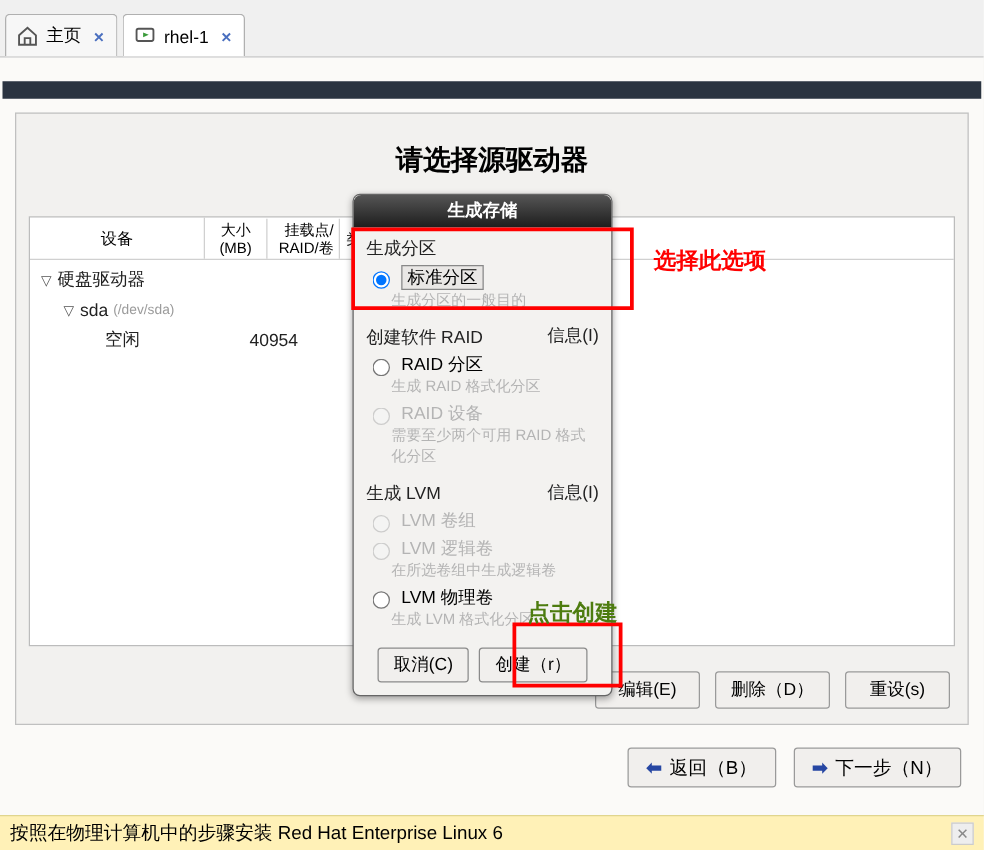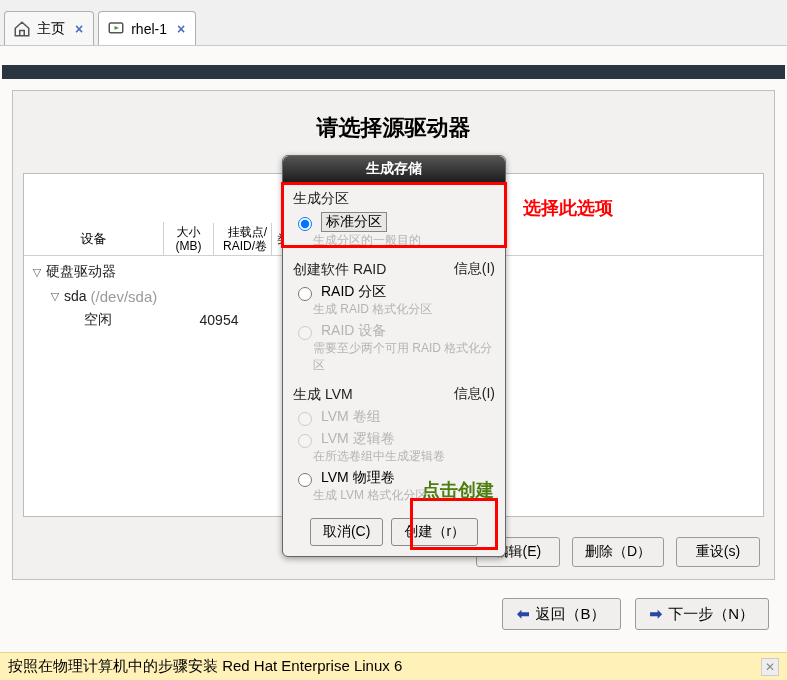--- a/index.html
+++ b/index.html
@@ -13,31 +13,31 @@
   .tab.active { background:#fff; }
   .tab .close { color:#4a6fbf; font-weight:bold; font-size:14px; margin-left:4px; }
   .home-icon { width:18px;height:18px; }
   .vm-icon { width:18px;height:18px; }
 
   
   .installer-band { position:absolute; left:2px; right:2px; top:65px; height:14px; background:#2b3441; }
   .installer-panel { position:absolute; left:12px; top:90px; right:12px; height:490px; border:1px solid #c0c0c0; background:#f2f1ef; }
   .installer-title { text-align:center; font-size:22px; font-weight:bold; margin-top:22px; }
   .disk-frame { position:absolute; left:10px; top:82px; right:10px; bottom:62px; border:1px solid #bcbcbc; background:#fff; }
-  .disk-head { display:flex; align-items:center; height:34px; border-bottom:1px solid #d0d0d0; font-size:13px;margin-top:48px; }
+  .disk-head { display:flex; align-items:center; height:34px; border-bottom:1px solid #d0d0d0; font-size:13px; }
   .col-dev { width:140px; text-align:center; border-right:1px solid #d0d0d0; height:100%; line-height:34px; }
   .col-size { width:50px; text-align:center; border-right:1px solid #d0d0d0; padding:2px 4px; font-size:12px; line-height:14px;}
   .col-mount{ width:58px; text-align:right; border-right:1px solid #d0d0d0; padding:2px 4px; font-size:12px; line-height:14px;}
   .col-type { width:34px; text-align:center; padding:2px 4px; font-size:12px; line-height:14px;}
   .tree { padding:4px 6px; font-size:14px; color:#222; }
   .tree-row { display:flex; align-items:center; height:24px; }
   .exp { display:inline-block; width:14px; text-align:center; color:#555; font-size:11px; margin-right:2px;}
   .dev-label { width:130px; }
   .size-cell { margin-left:18px; width:50px; text-align:center; font-size:14px; }
-  .muted { color:#9b9b9b; font-size:15px; }
+  .muted { color:#9b9b9b; font-size:11px; }
   .tree-sda { padding-left:18px; }
   .tree-free { padding-left:54px; }
 
   
   .inst-buttons { position:absolute; right:14px; bottom:12px; display:flex; gap:12px; }
   .btn { min-width:84px; height:30px; border:1px solid #9a9a9a; background:#f1efed; border-radius:3px;
          font-size:14px; display:flex; align-items:center; justify-content:center; padding:0 12px; }
 
   
   .navbar { position:absolute; left:0; right:0; top:598px; height:40px; display:flex; justify-content:flex-end; gap:14px; padding-right:18px; }
@@ -45,21 +45,21 @@
              display:flex; align-items:center; justify-content:center; gap:6px; font-size:15px; padding:0 14px;}
   .arrow { font-size:15px; color:#2747a3; font-weight:bold; }
 
   
   .footer { position:absolute; left:0; right:0; bottom:0; height:28px; background:#fff1b7;
             display:flex; align-items:center; padding:0 8px; font-size:15px; border-top:1px solid #e0d58e;}
   .footer .close-x { margin-left:auto; color:#888; border:1px solid #ccc; width:18px;height:18px; display:flex;
                      align-items:center; justify-content:center; font-size:12px; background:#eee;}
 
   
-  .modal { position:absolute; left:282px; top:155px; width:224px; background:#f3f2f0;
+  .modal { position:absolute; left:282px; top:155px; width:208px; background:#f3f2f0;
            border:1px solid #666; border-radius:6px; box-shadow:0 2px 6px rgba(0,0,0,.35); }
   .modal-title { height:26px; border-top-left-radius:6px;border-top-right-radius:6px;
                  background:linear-gradient(#555,#1d1d1d); color:#fff; font-size:14px; font-weight:bold;
                  display:flex; align-items:center; justify-content:center; }
   .modal-body { padding:6px 10px 10px 10px; font-size:14px; }
   .section-label { font-size:14px; color:#222; margin-top:2px;}
   .section-head { display:flex; justify-content:space-between; align-items:center; margin-top:10px; }
   .opt { display:flex; align-items:center; gap:6px; margin-top:4px; }
   .opt input[type=radio]{ width:14px;height:14px; }
   .opt.boxed span.label { border:1px solid #888; padding:0 4px; background:#e9e7e5; }

